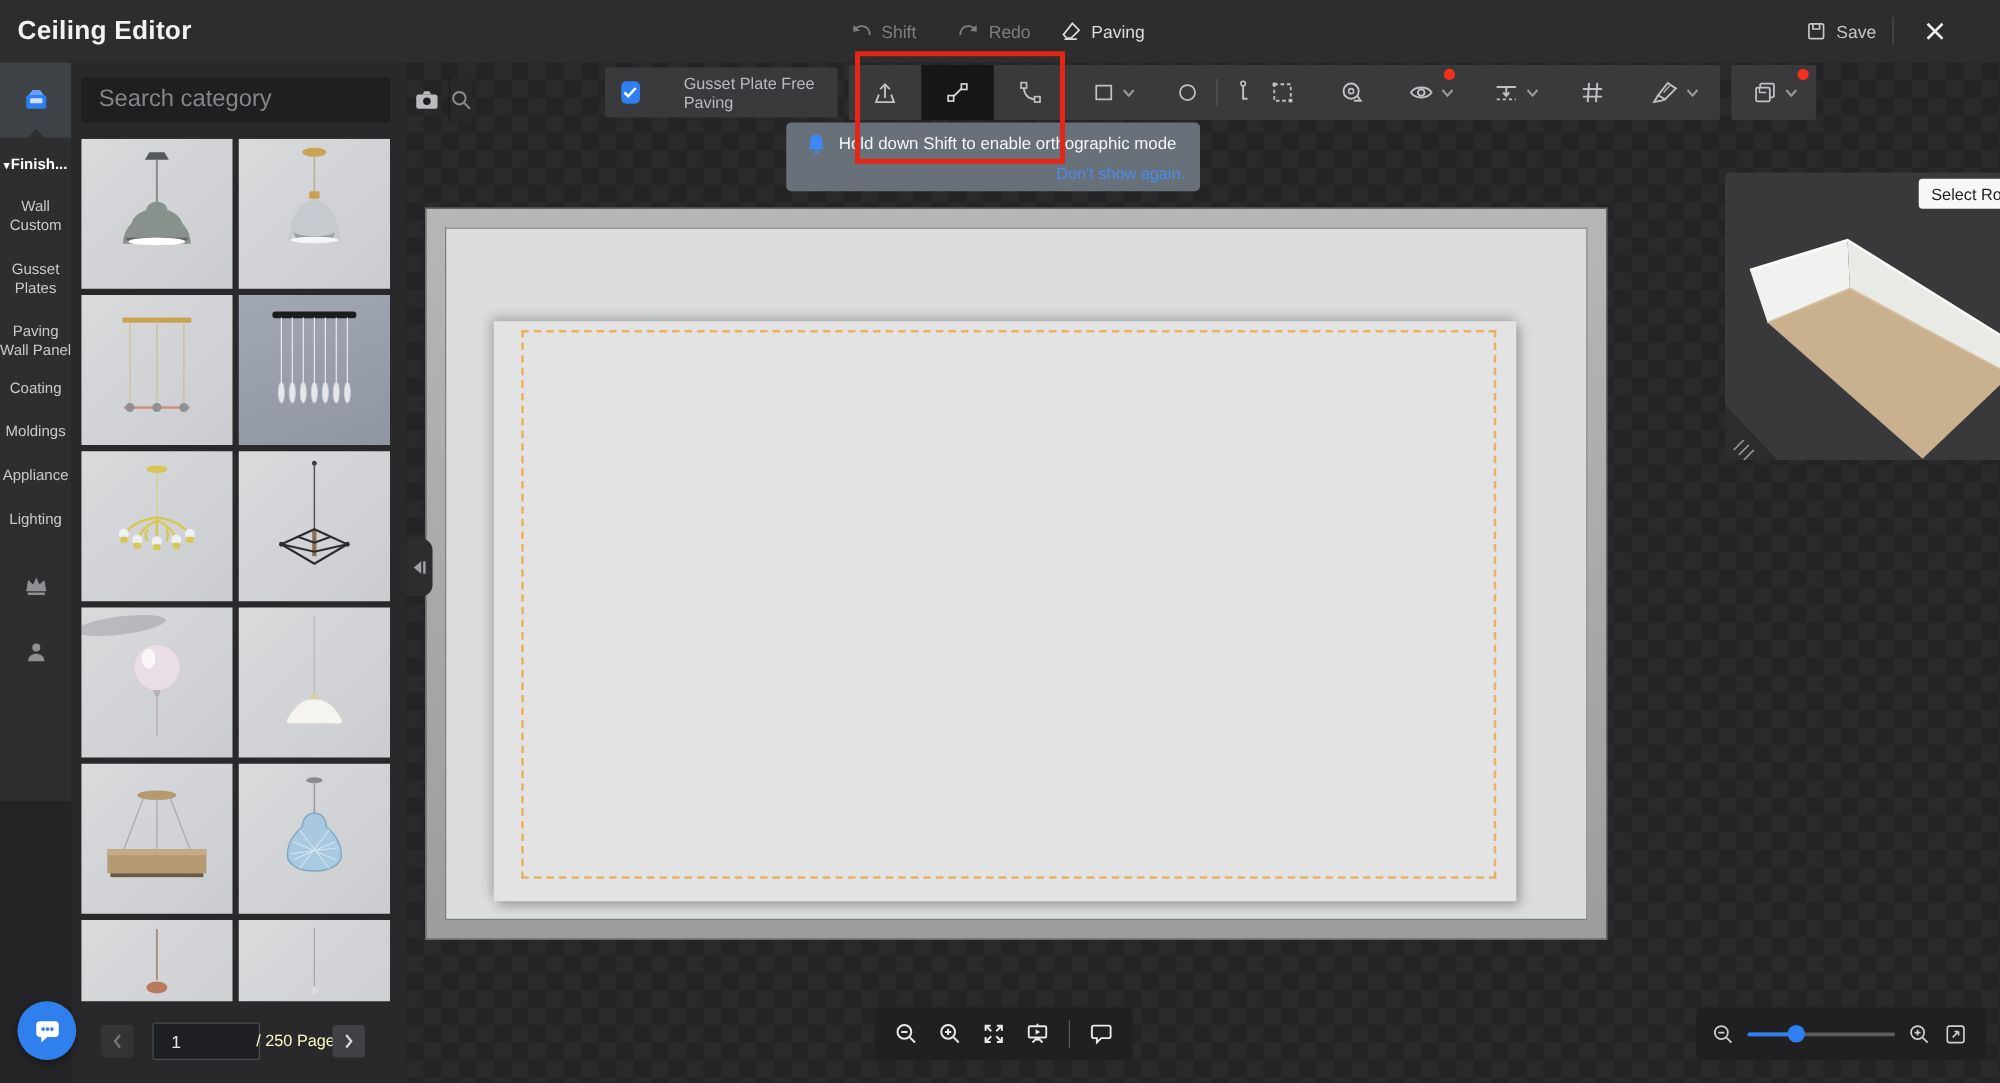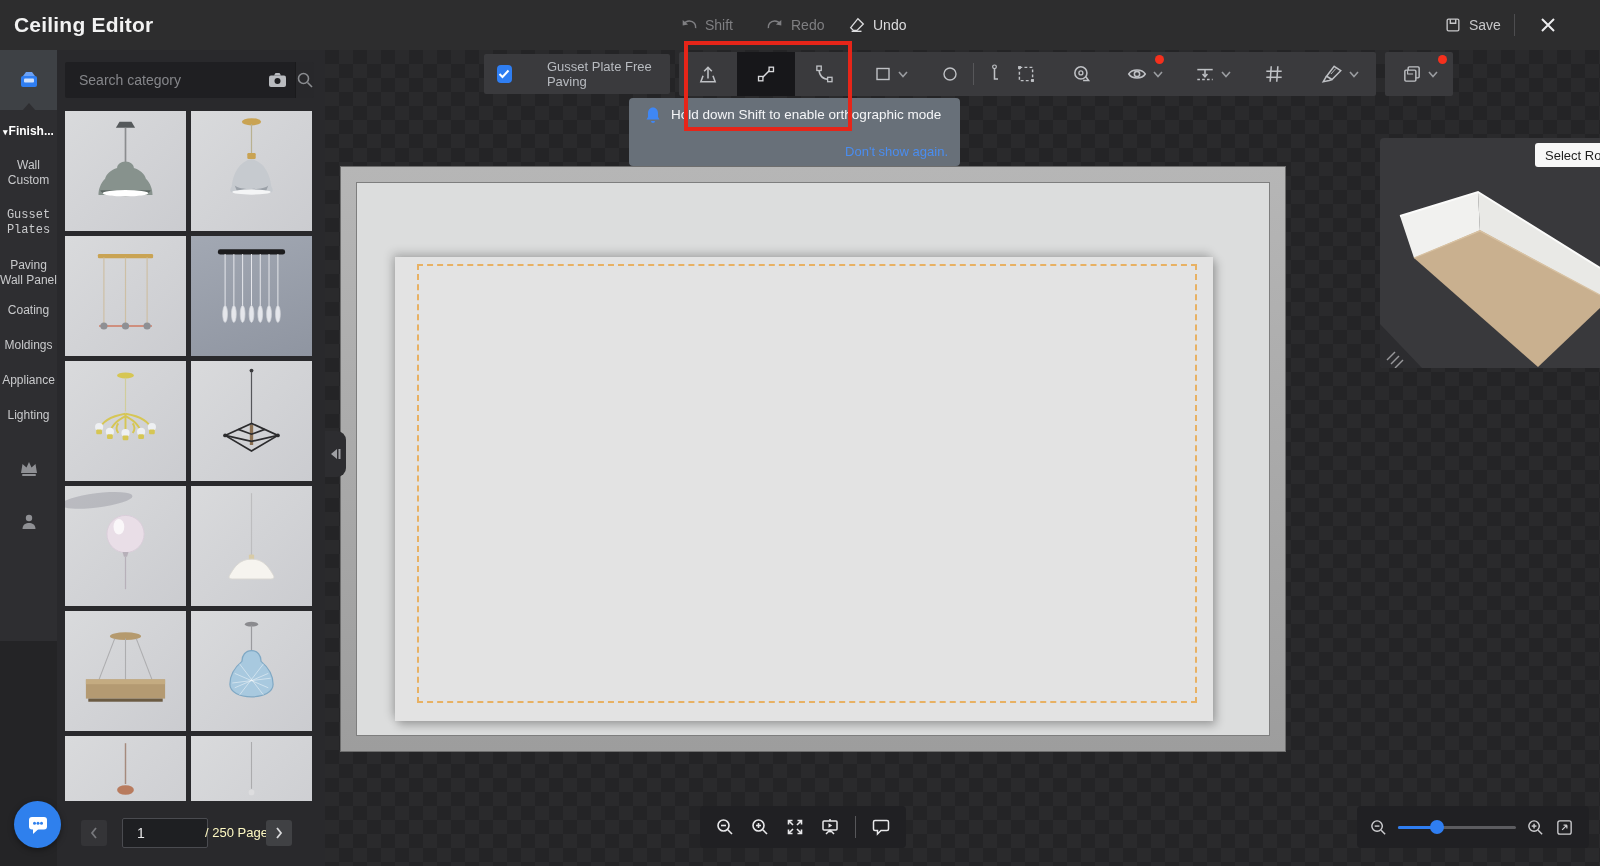--- a/index.html
+++ b/index.html
@@ -28,21 +28,21 @@
   #rail-tab .notch{position:absolute;bottom:-1px;left:50%;transform:translateX(-50%);
      width:0;height:0;border-left:7px solid transparent;border-right:7px solid transparent;border-bottom:8px solid #2e2e31;}
   .cat{width:57px;text-align:center;font-size:12px;line-height:15px;color:#c9cacc;cursor:pointer;}
   .cat.active{color:#ffffff;font-weight:bold;}
   .caret-down-sm{font-size:9px;color:#fff;margin-right:1px;}
   .rail-ico{width:57px;display:flex;justify-content:center;cursor:pointer;}
 
   
   #panel{left:57px;top:50px;width:268px;height:816px;background:#29292c;z-index:6;}
   #searchbar{position:absolute;left:8px;top:12px;width:247px;height:36px;background:#1f1f22;border-radius:2px;display:flex;align-items:center;}
-  #search-input{flex:1;height:34px;background:transparent;border:none;outline:none;color:#d5d5d7;font-size:14px;padding:0 0 0 14px;font-family:"Liberation Sans",sans-serif;}
+  #search-input{flex:1;height:34px;background:transparent;border:none;outline:none;color:#d5d5d7;font-size:19px;padding:0 0 0 14px;font-family:"Liberation Sans",sans-serif;}
   #search-input::placeholder{color:#85868a;}
   #search-cam{padding:0 8px;cursor:pointer;}
   #search-btn{width:38px;height:36px;background:#28282b;border-left:1px solid #1a1a1c;display:flex;align-items:center;justify-content:center;border-radius:0 2px 2px 0;cursor:pointer;}
 
   #grid{position:absolute;left:8px;top:61px;width:248px;height:690px;overflow:hidden;}
   .tile{position:absolute;width:121px;height:120px;background:linear-gradient(135deg,#d9dadc 0%,#cbccd0 100%);cursor:pointer;}
   .tile.darkbg{background:linear-gradient(160deg,#a2a8b3 0%,#8f95a1 100%);}
   .tile svg{width:100%;height:100%;}
 
   #pager{position:absolute;left:0px;top:768px;width:268px;height:30px;}
@@ -72,21 +72,21 @@
   #g-view{left:998px;top:52px;height:44px;}
   #g-extra{left:1385px;top:52px;height:44px;}
   .tbtn{height:44px;display:flex;align-items:center;justify-content:center;gap:5px;cursor:pointer;position:relative;}
   .tbtn.sel{background:#17171a;}
   .tdiv{width:1px;height:22px;background:#57575a;}
   .badge{position:absolute;width:9px;height:9px;border-radius:50%;background:#f5301d;}
   
   #red-rect{left:684px;top:41px;width:160px;height:82px;border:4px solid #e62519;z-index:30;pointer-events:none;}
 
   
-  #tip{left:629px;top:98px;width:331px;height:68px;background:#687079;border-radius:4px;z-index:20;}
+  #tip{left:629px;top:98px;width:331px;height:55px;background:#687079;border-radius:4px;z-index:20;}
   #tip-msg{position:absolute;left:42px;top:9px;font-size:13.5px;color:#f5f6f8;}
   #tip-bell{position:absolute;left:16px;top:8px;}
   #tip-dismiss{position:absolute;right:12px;bottom:7px;font-size:13px;color:#4a8df0;cursor:pointer;}
 
   
   #preview{left:1380px;top:138px;width:220px;height:230px;background:#39393c;border-radius:4px 0 0 4px;overflow:hidden;z-index:10;}
   #select-room{position:absolute;left:155px;top:5px;height:24px;background:#f7f7f7;border-radius:3px;color:#1e1e1e;font-size:13px;display:flex;align-items:center;padding:0 10px;white-space:nowrap;cursor:pointer;}
 
   
   .bbar{background:#202023;border-radius:4px;display:flex;align-items:center;z-index:10;}
@@ -136,21 +136,21 @@
       <polygon points="17,4.5 17,10.5 11,9.5" fill="#7f7f82"></polygon>
     </svg>
     <span>Redo</span>
   </div>
 
   <div id="clear-btn" class="hbtn lit">
     <svg width="18" height="18" viewBox="0 0 20 20">
       <path d="M11,3 L17,9 L10,16 H6 L3,13 Z" fill="none" stroke="#dcdcde" stroke-width="1.5"></path>
       <line x1="4" y1="17" x2="15" y2="17" stroke="#dcdcde" stroke-width="1.5"></line>
     </svg>
-    <span>Undo</span>
+    <span>Paving</span>
   </div>
 
   <div id="save-btn" class="hbtn">
     <svg width="18" height="18" viewBox="0 0 20 20">
       <rect x="3.5" y="3.5" width="13" height="13" rx="1.5" fill="none" stroke="#c7c7c9" stroke-width="1.5"></rect>
       <path d="M7,3.5 V8 H13 V3.5" fill="none" stroke="#c7c7c9" stroke-width="1.5"></path>
     </svg>
     <span>Save</span>
   </div>
   <div id="header-divider"></div>
@@ -168,21 +168,21 @@
       <rect x="6" y="10" width="16" height="11" rx="2" fill="#2f7ef2"></rect>
       <rect x="9" y="12.5" width="10" height="4" rx="1" fill="#cfe0fb"></rect>
     </svg>
     <div class="notch"></div>
   </div>
 
   <div class="cat active abs" style="left:0;top:74px;">
     <span class="caret-down-sm">▾</span><span>Finish...</span>
   </div>
   <div class="cat abs" style="left:0;top:108px;">Wall Custom</div>
-  <div class="cat abs" style="left:0;top:158px;font-family:Liberation Mono, monospace;">Gusset Plates</div>
+  <div class="cat abs" style="left:0;top:158px;">Gusset Plates</div>
   <div class="cat abs" style="left:0;top:208px;">Paving Wall Panel</div>
   <div class="cat abs" style="left:0;top:253px;">Coating</div>
   <div class="cat abs" style="left:0;top:288px;">Moldings</div>
   <div class="cat abs" style="left:0;top:323px;text-align:center;">Appliance</div>
   <div class="cat abs" style="left:0;top:358px;">Lighting</div>
 
   <div class="rail-ico abs" style="top:408px;">
     <svg width="22" height="20" viewBox="0 0 22 20">
       <path d="M3,15 L4.5,6 L8.5,9.5 L11,4 L13.5,9.5 L17.5,6 L19,15 Z" fill="#8f9094"></path>
       <rect x="4" y="16" width="14" height="2" rx="1" fill="#8f9094"></rect>

